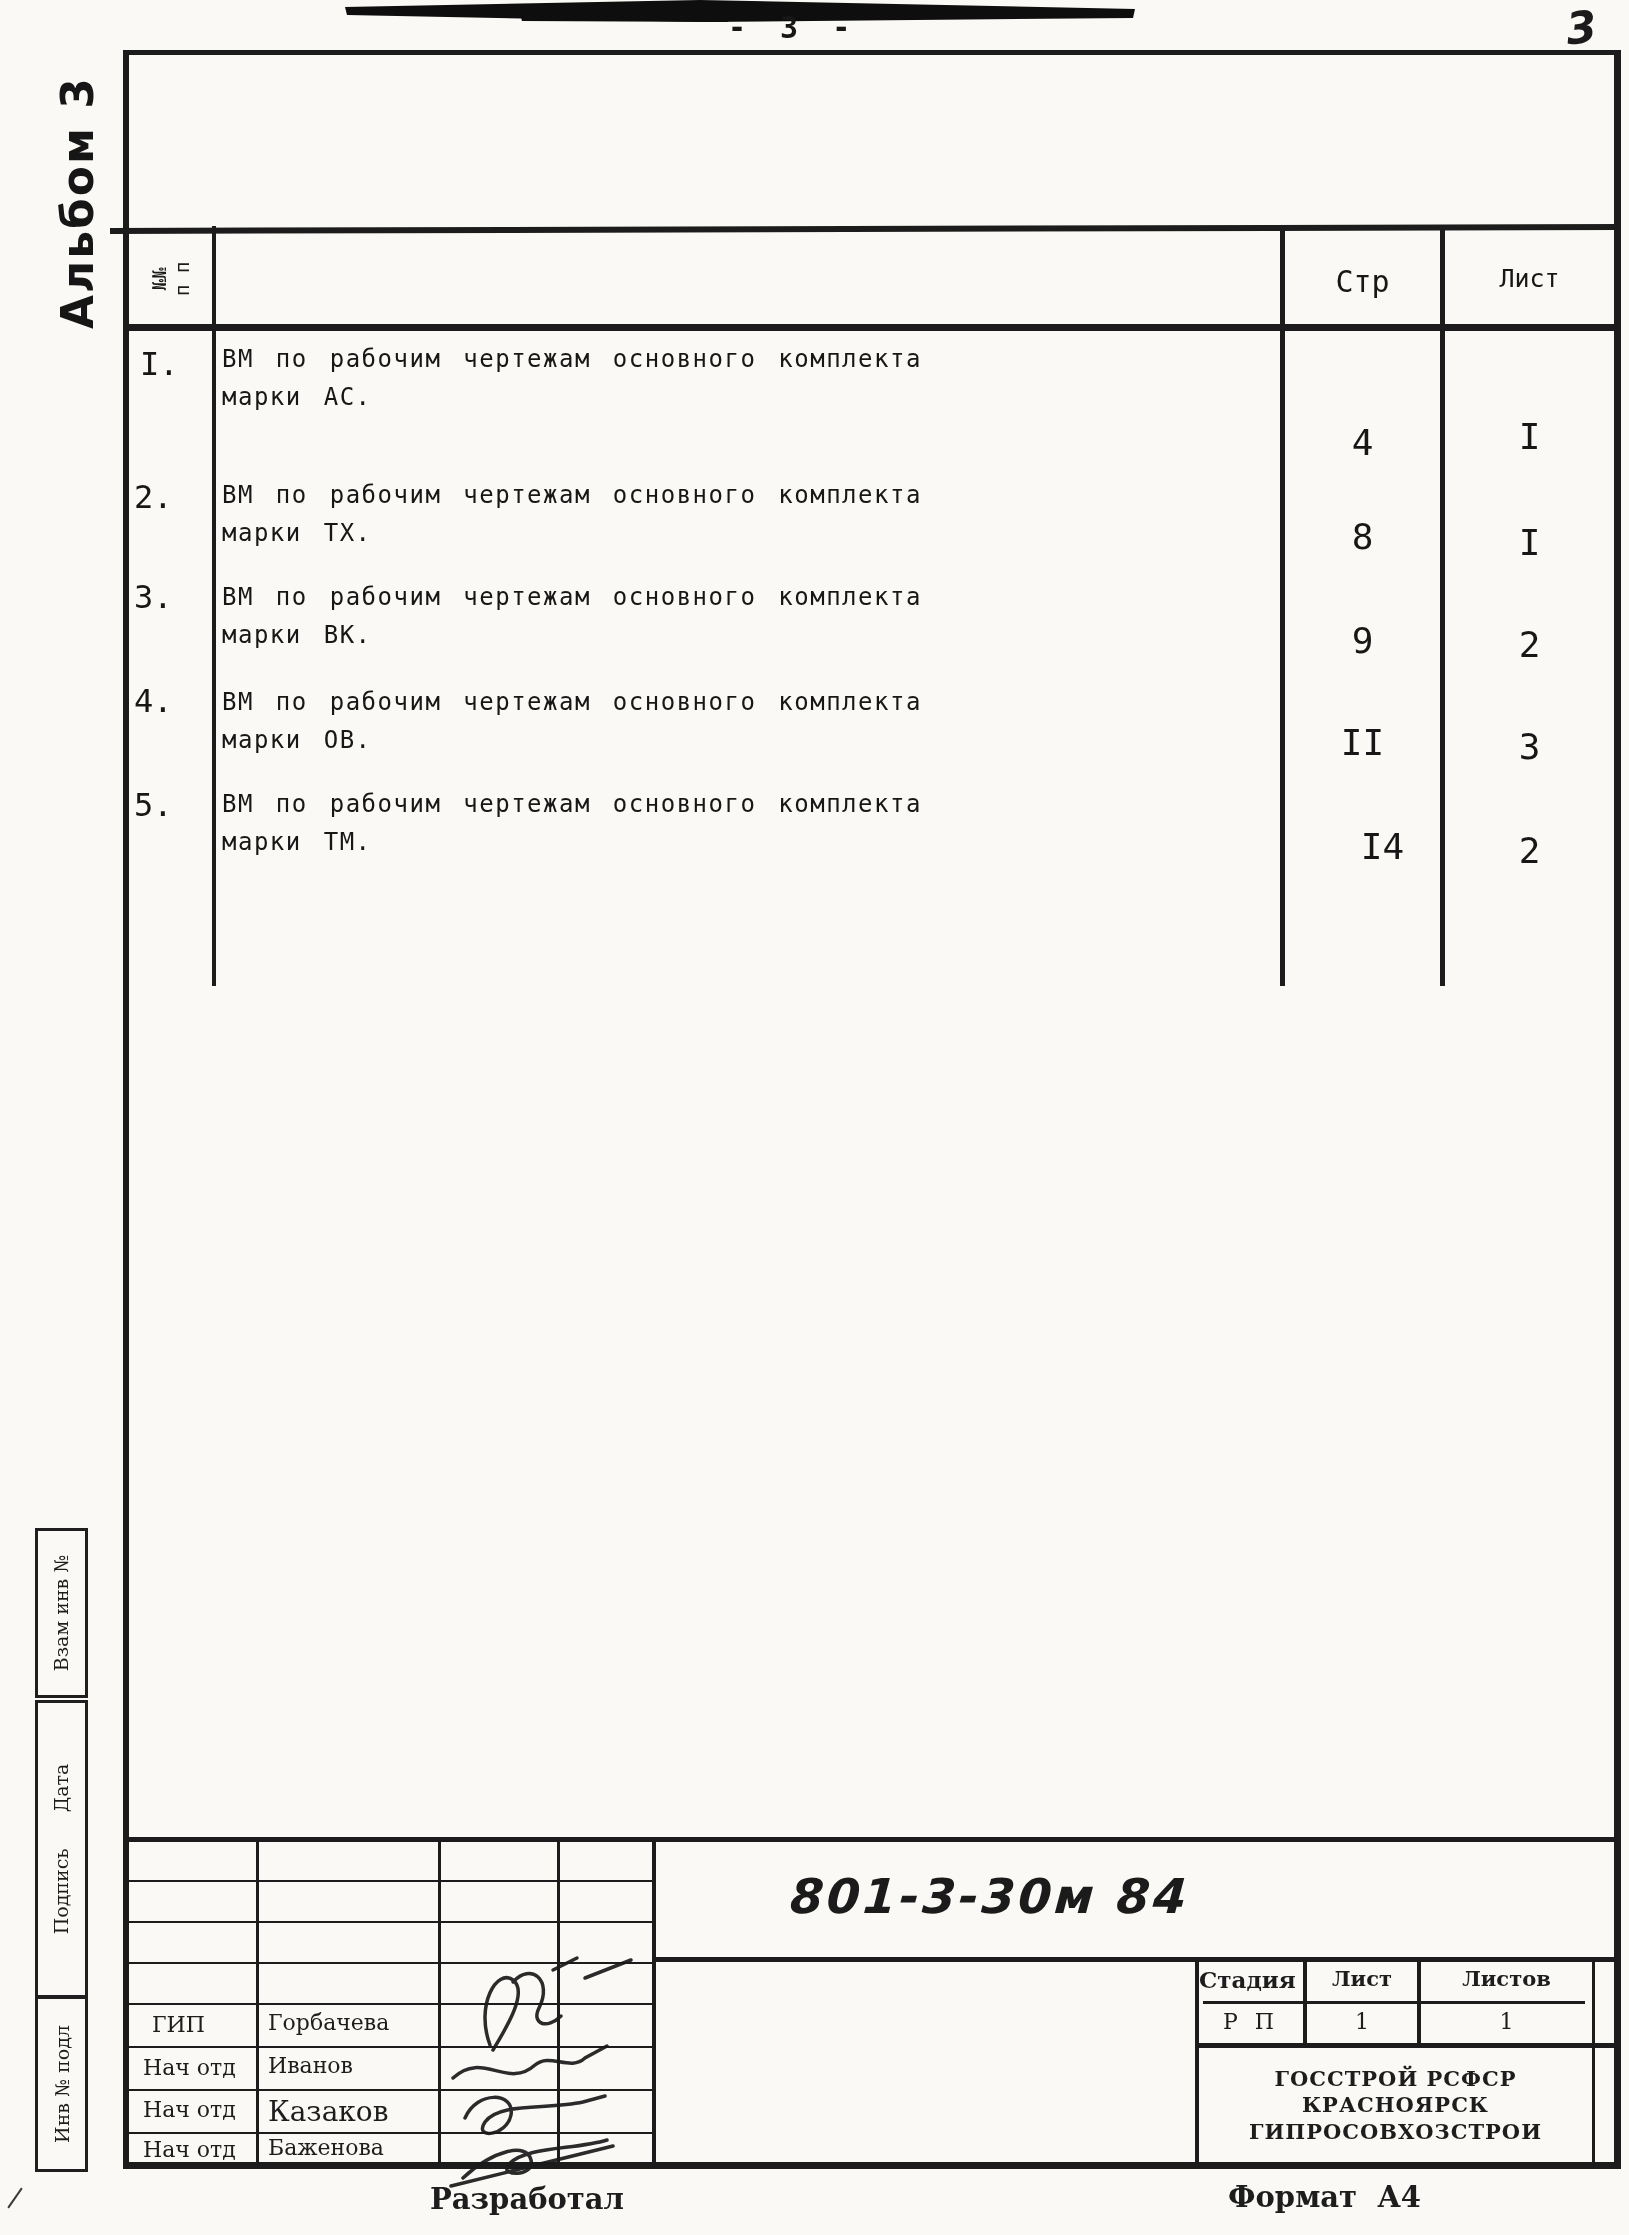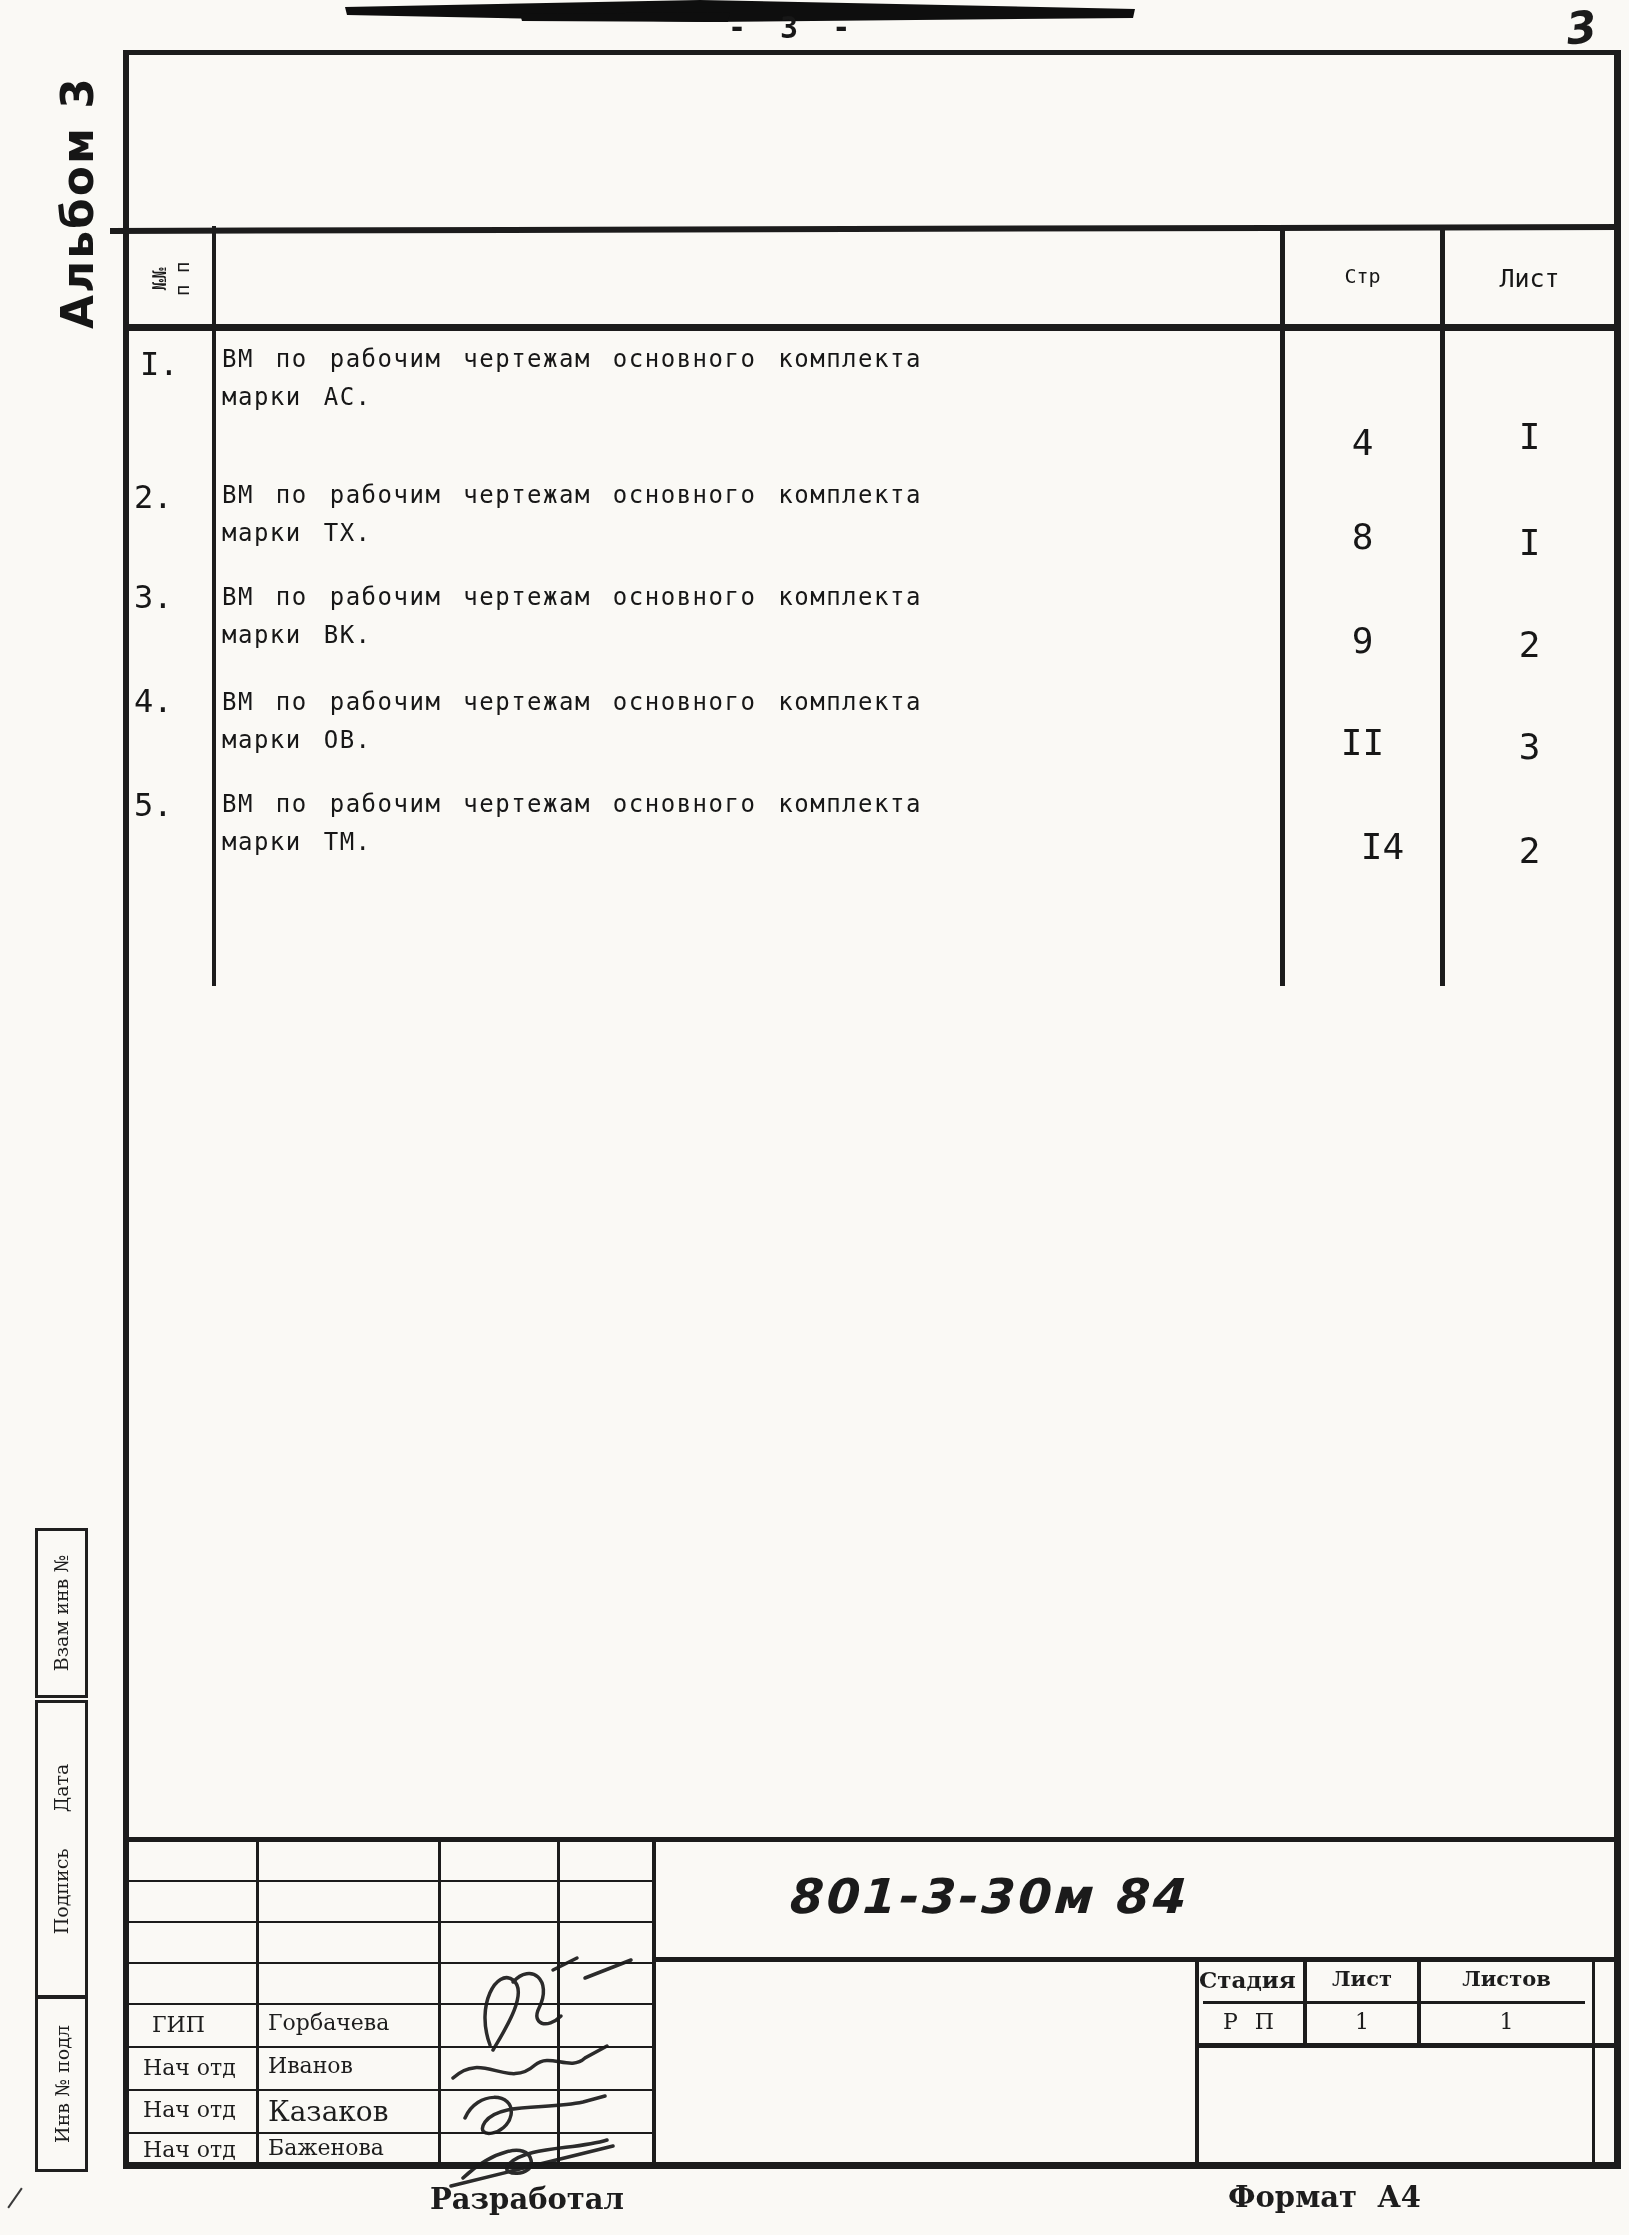--- a/index.html
+++ b/index.html
@@ -46,21 +46,21 @@
   <div class="ln" style="left:212px;top:226px;width:4px;height:760px;"></div>
   <div class="ln" style="left:1280px;top:226px;width:5px;height:760px;"></div>
   <div class="ln" style="left:1440px;top:226px;width:5px;height:760px;"></div>
 
   <div class="abs rot" style="left:131px;top:236px;width:81px;height:86px;">
     <span style="font-size:19px;line-height:1.2;text-align:center;">
       <span style="display:block;">№№</span>
       <span style="display:block;">п п</span>
     </span>
   </div>
-  <div class="abs tw ctr" style="left:1285px;top:264px;width:155px;font-size:20px;">Стр</div>
+  <div class="abs tw ctr" style="left:1285px;top:264px;width:155px;font-size:30px;">Стр</div>
   <div class="abs tw ctr" style="left:1445px;top:264px;width:169px;font-size:25px;">Лист</div>
 
   <div class="abs tw rownum" style="left:140px;top:345px;">I.</div>
   <div class="abs tw body-line" style="left:222px;top:345px;">ВМ по рабочим чертежам основного комплекта</div>
   <div class="abs tw body-line" style="left:222px;top:383px;">марки АС.</div>
   <div class="abs tw cellval ctr" style="left:1285px;top:422px;width:155px;">4</div>
   <div class="abs tw cellval ctr" style="left:1445px;top:416px;width:169px;">I</div>
 
   <div class="abs tw rownum" style="left:134px;top:478px;">2.</div>
   <div class="abs tw body-line" style="left:222px;top:481px;">ВМ по рабочим чертежам основного комплекта</div>
@@ -118,20 +118,25 @@
 
   <div class="abs hand ctr" style="left:700px;top:1868px;width:580px;font-size:48px;font-weight:bold;letter-spacing:3px;transform:skewX(-4deg);">801-3-30м 84</div>
 
   <div class="abs sf ctr" style="left:1199px;top:1966px;width:92px;font-size:23px;font-weight:bold;">Стадия</div>
   <div class="abs sf ctr" style="left:1307px;top:1966px;width:110px;font-size:21px;font-weight:bold;">Лист</div>
   <div class="abs sf ctr" style="left:1421px;top:1966px;width:171px;font-size:21px;font-weight:bold;text-align:center;">Листов</div>
   <div class="abs sf ctr" style="left:1199px;top:2009px;width:104px;font-size:22px;letter-spacing:5px;">Р П</div>
   <div class="abs sf ctr" style="left:1307px;top:2009px;width:110px;font-size:22px;">1</div>
   <div class="abs sf ctr" style="left:1421px;top:2009px;width:171px;font-size:22px;">1</div>
 
+  <div class="abs ctr" style="left:1199px;top:2066px;width:393px;line-height:1.25;">
+    <span class="sf" style="display:block;font-size:21px;font-weight:bold;letter-spacing:1px;">ГОССТРОЙ РСФСР</span>
+    <span class="sf" style="display:block;font-size:21px;font-weight:bold;letter-spacing:1px;">КРАСНОЯРСК</span>
+    <span class="sf" style="display:block;font-size:21px;font-weight:bold;letter-spacing:1px;">ГИПРОСОВХОЗСТРОИ</span>
+  </div>
 
   <div class="abs sf" style="left:152px;top:2012px;font-size:22px;">ГИП</div>
   <div class="abs sf" style="left:268px;top:2010px;font-size:22px;">Горбачева</div>
   <div class="abs sf" style="left:143px;top:2055px;font-size:22px;">Нач отд</div>
   <div class="abs sf" style="left:268px;top:2053px;font-size:22px;">Иванов</div>
   <div class="abs sf" style="left:143px;top:2097px;font-size:22px;">Нач отд</div>
   <div class="abs sf" style="left:268px;top:2095px;font-size:28px;">Казаков</div>
   <div class="abs sf" style="left:143px;top:2137px;font-size:22px;">Нач отд</div>
   <div class="abs sf" style="left:268px;top:2135px;font-size:22px;">Баженова</div>
 

